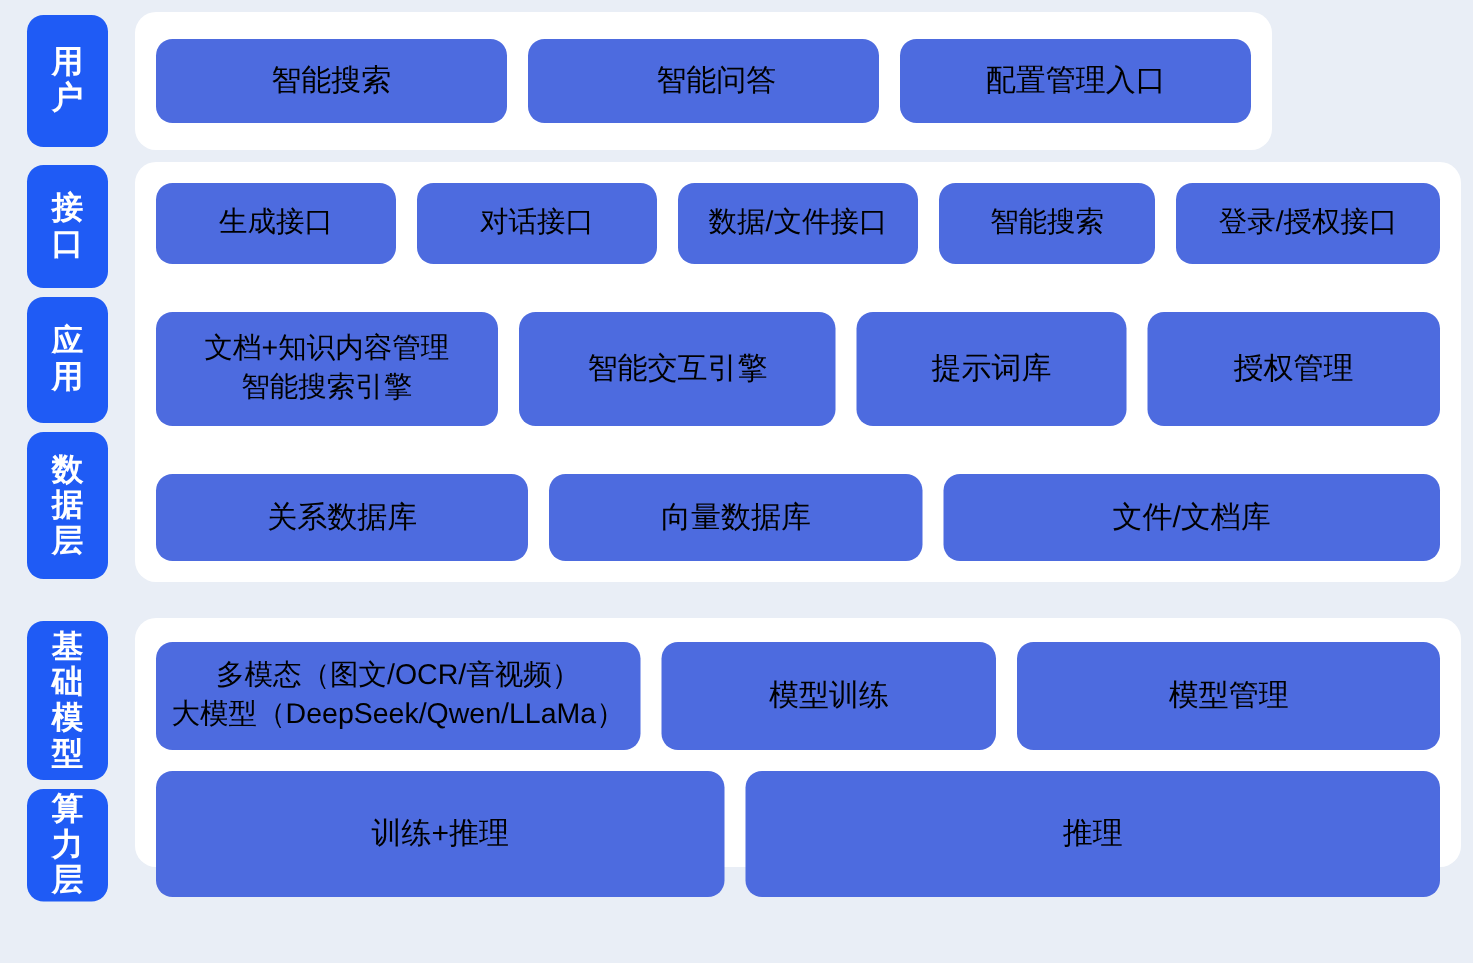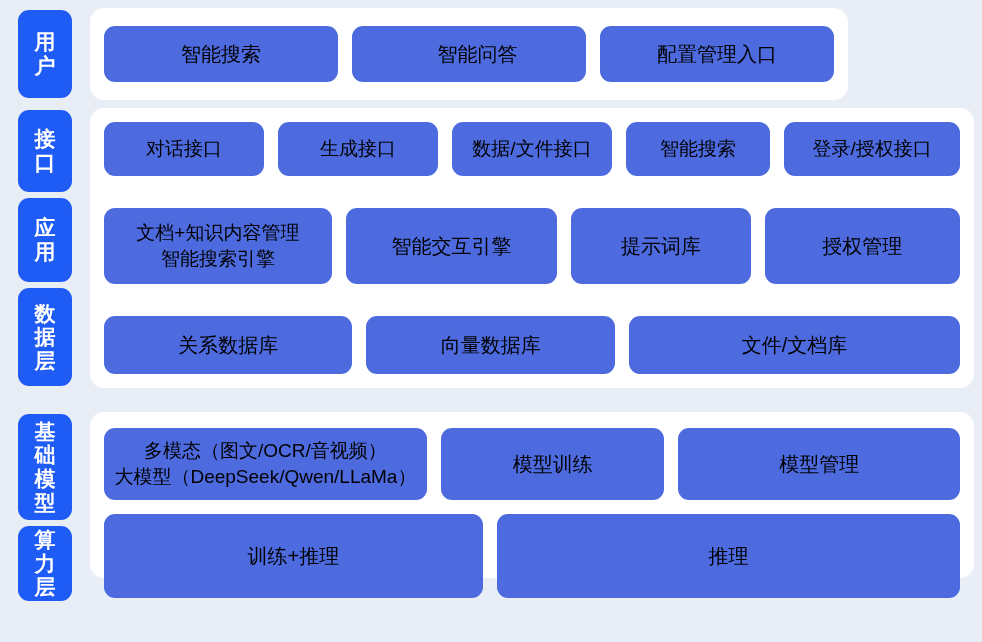--- a/index.html
+++ b/index.html
@@ -173,22 +173,22 @@
       <div class="tab tab-application">
         <span class="tab-inner">应用</span>
       </div>
       <div class="tab tab-data">
         <span class="tab-inner">数据层</span>
       </div>
     </div>
     <div class="panel">
 
       <div class="row row-interface">
+        <div class="card" style="flex:1 1 20%;">生成接口</div>
         <div class="card" style="flex:1 1 20%;">对话接口</div>
-        <div class="card" style="flex:1 1 20%;">生成接口</div>
         <div class="card" style="flex:1 1 20%;">数据/文件接口</div>
         <div class="card" style="flex:1 1 18%;">智能搜索</div>
         <div class="card" style="flex:1 1 22%;">登录/授权接口</div>
       </div>
 
       <div class="row row-application">
         <div class="card card-multiline" style="flex:1 1 28%;">文档+知识内容管理
 智能搜索引擎</div>
         <div class="card" style="flex:1 1 26%;">智能交互引擎</div>
         <div class="card" style="flex:1 1 22%;">提示词库</div>

